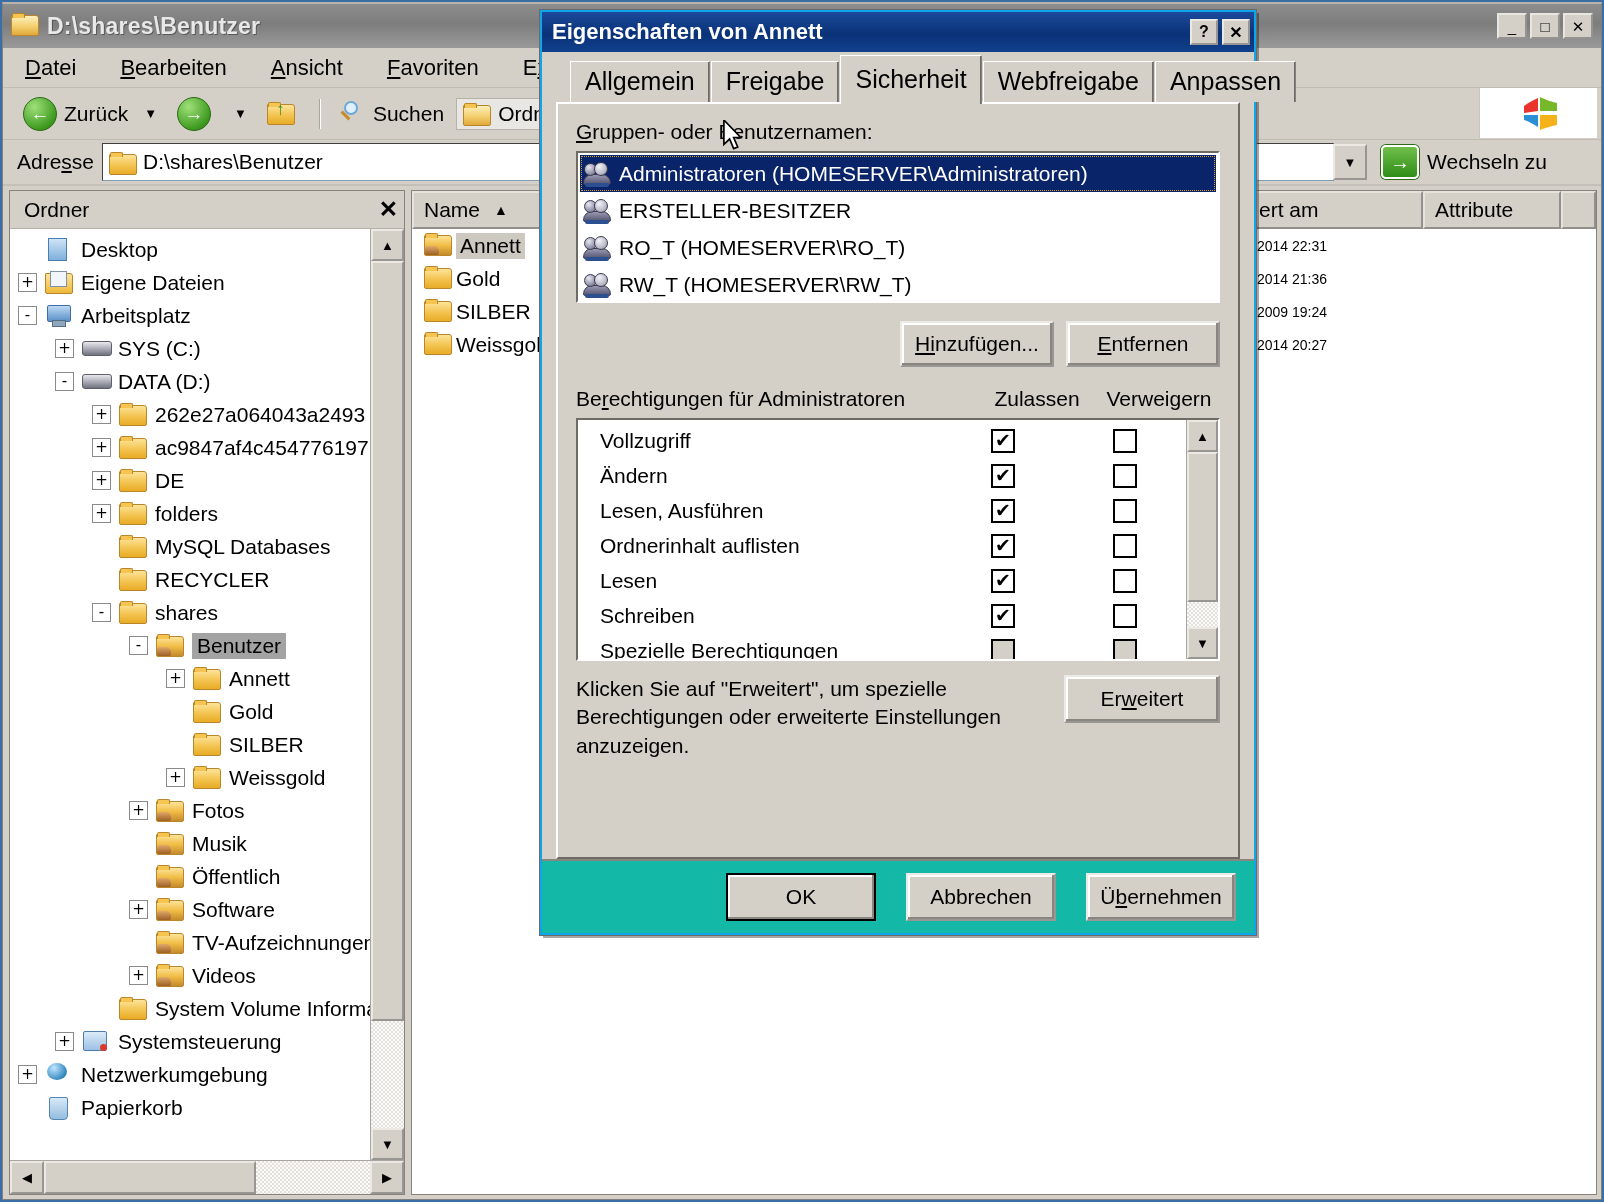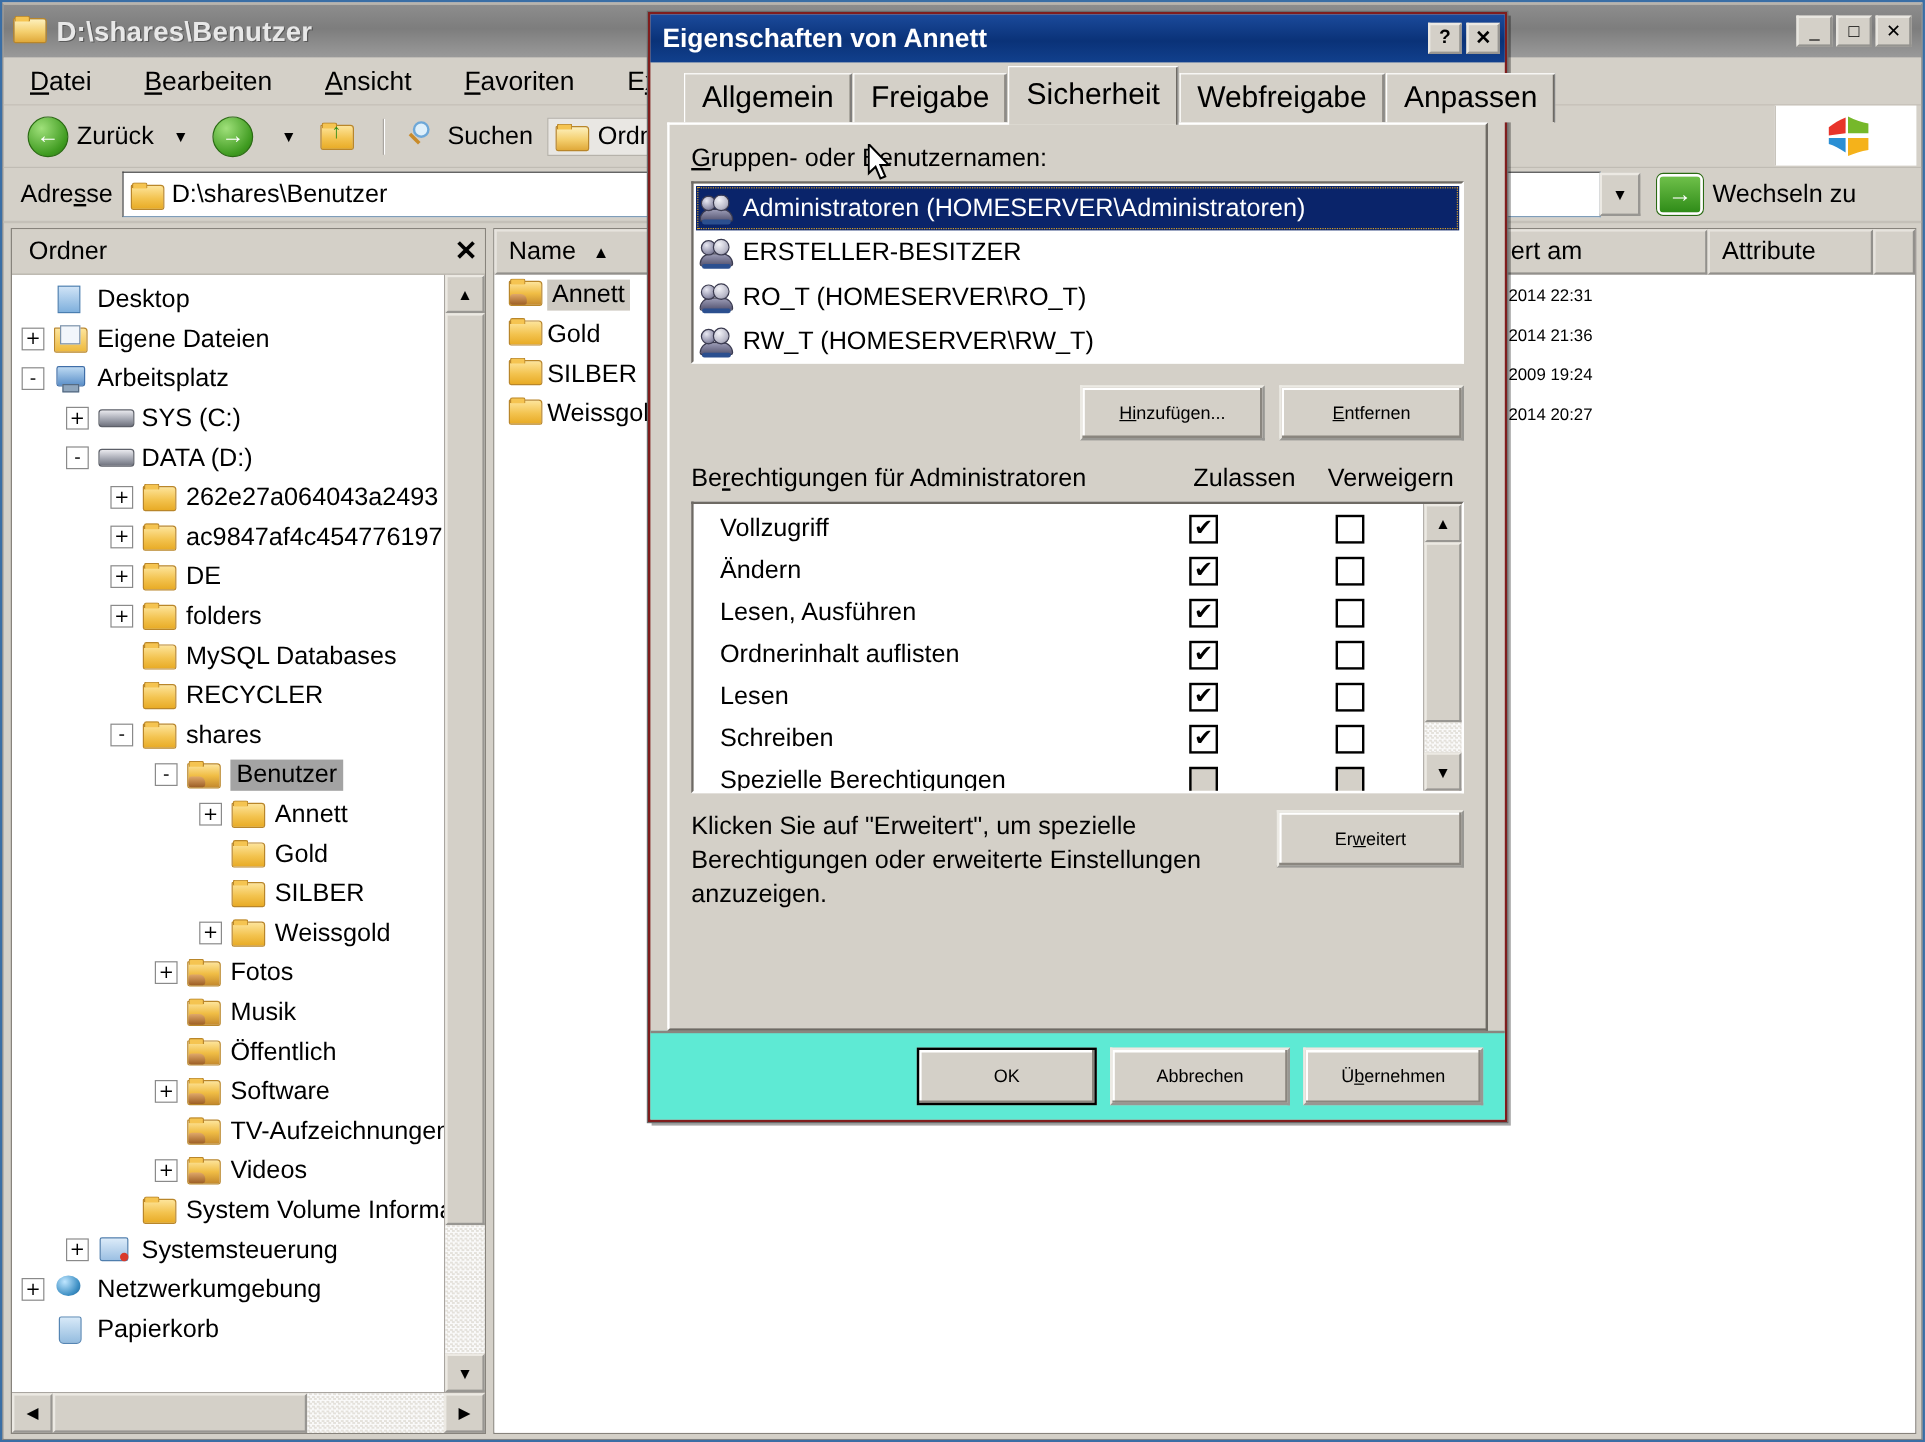--- a/index.html
+++ b/index.html
@@ -271,21 +271,21 @@
   .lname .fld { margin-right: 6px; }
   .lsel { background: #cdc9c1; padding: 1px 4px; }
   .ldate { position: absolute; font-size: 14px; }
 
   
   #dlg {
     position: absolute;
     left: 540px; top: 10px;
     width: 716px; height: 925px;
     background: #d4d0c8;
-    border: 2px solid #7f1d1d;
+    border: 2px solid #0ea5e9;
     box-shadow: 3px 3px 0 rgba(0,0,0,.35);
     outline: 1px solid #6b6b6b;
     display: flex; flex-direction: column;
   }
   #dlgTitle {
     height: 40px; flex: 0 0 auto;
     background: linear-gradient(to bottom,#1b4a9b 0%,#0a3278 55%,#11408d 100%);
     display: flex; align-items: center; padding: 0 4px 0 10px;
     color: #fff;
   }
@@ -349,21 +349,21 @@
   }
   .grpico .ft {
     position:absolute; left:2px; bottom:0px; width:24px; height:4px;
     background:#2b4f8f; border-radius:2px;
   }
   #btnRow { display: flex; justify-content: flex-end; gap: 12px; margin-top: 18px; flex: 0 0 auto; }
   .wbtn {
     min-width: 154px; height: 46px;
     background: #d4d0c8; border: 2px outset #eceae4;
     box-shadow: inset -2px -2px 0 #8a867f, inset 2px 2px 0 #fff;
-    font-size: 15px; display: flex; align-items: center; justify-content: center;
+    font-size: 21px; display: flex; align-items: center; justify-content: center;
     white-space: nowrap;
   }
   .wbtn u { text-decoration: underline; }
   .wbtn.default { border: 2px solid #000; box-shadow: inset -2px -2px 0 #8a867f, inset 2px 2px 0 #fff; }
 
   #permHeadRow { display: flex; align-items: flex-end; margin-top: 20px; flex: 0 0 auto; }
   #permLabel { font-size: 21px; flex: 1 1 auto; }
   .permcolh { font-size: 21px; width: 122px; text-align: center; }
   #permBox {
     margin-top: 7px; height: 243px;
@@ -378,23 +378,23 @@
     width: 24px; height: 24px; border: 2px solid #000; background: #fff;
     display: flex; align-items: center; justify-content: center;
     font-size: 19px; line-height: 1; font-family: "DejaVu Sans", sans-serif;
   }
   .cbx.dis { background: #d4d0c8; border-color: #000; }
   #permScroll { width: 32px; flex: 0 0 auto; display: flex; flex-direction: column; background:#ddd9d2; border-left:1px solid #a9a5a0;}
   #hintRow { display: flex; margin-top: 14px; flex: 0 0 auto; }
   #hintText { font-size: 21px; line-height: 1.35; flex: 1 1 auto; padding-right: 12px; }
   #dlgFooter {
     height: 74px; flex: 0 0 auto; display: flex; align-items: center;
-    justify-content: flex-end; gap: 11px; padding: 0 18px;
+    justify-content: flex-end; gap: 30px; padding: 0 18px;
     border-top: 2px solid #8a867f;
-    background: #5eead4;
+    background: #14b8a6;
   }
   #dlgFooter .wbtn { min-width: 150px; height: 48px; }
 
   
   #cursor { position: absolute; left: 723px; top: 120px; width: 22px; height: 32px; z-index: 99; pointer-events: none; }
 </style>
 </head>
 <body>
 
 <div id="explorer">

